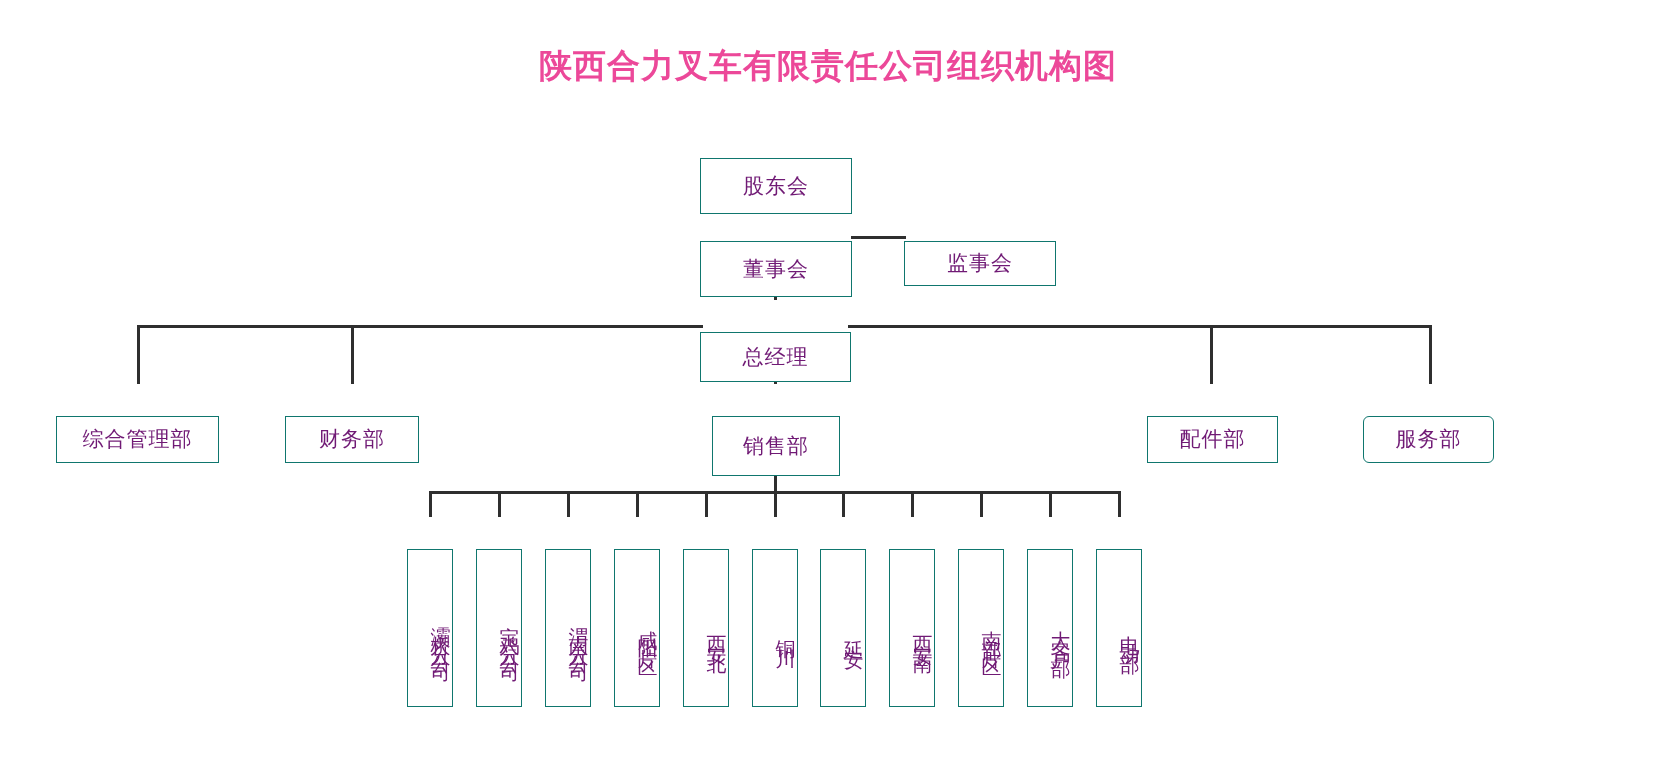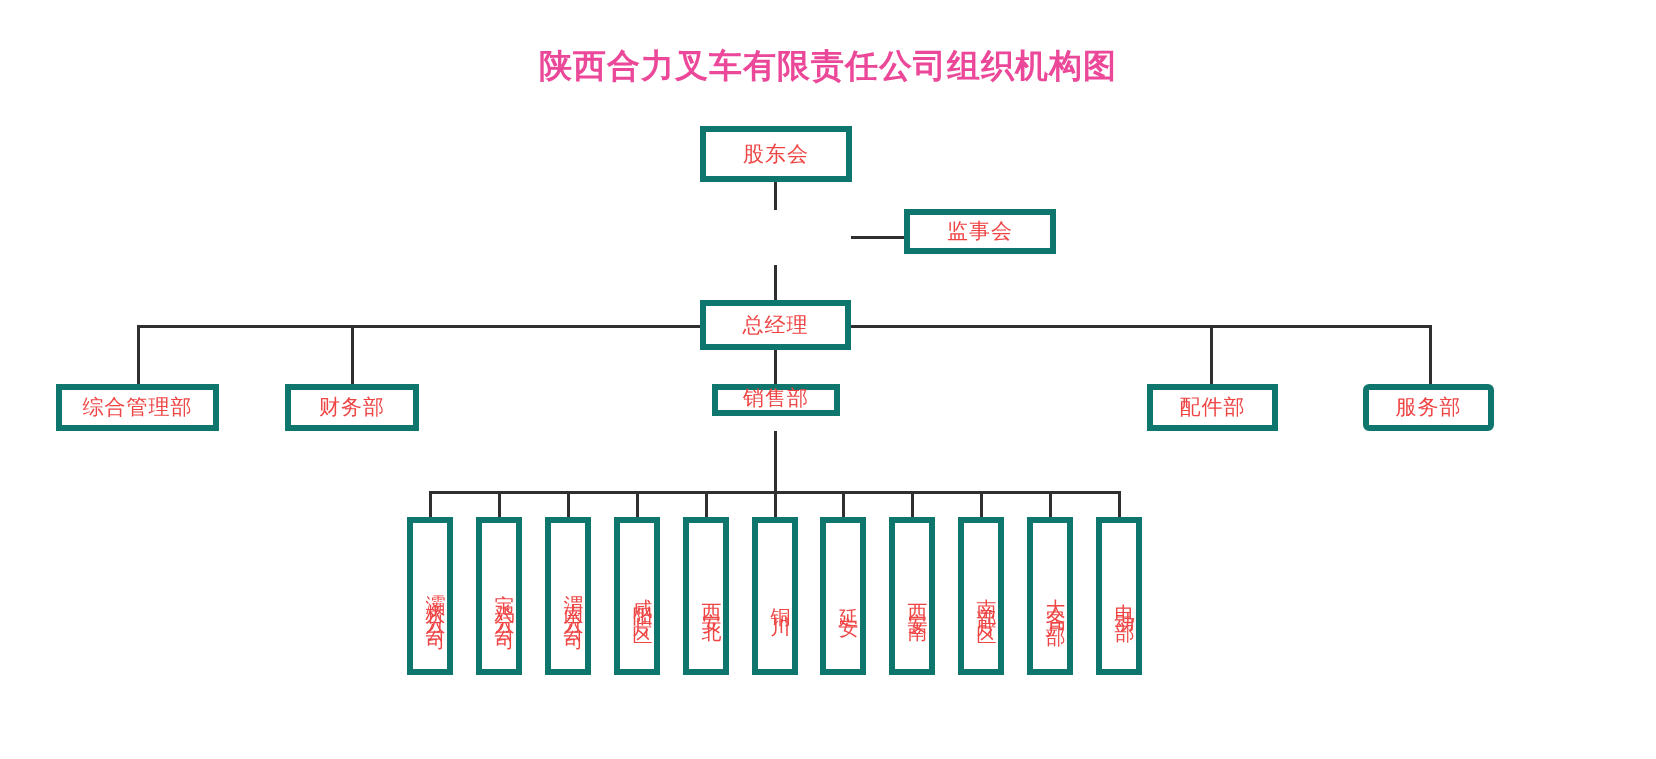--- a/index.html
+++ b/index.html
@@ -31,30 +31,31 @@
     font-size: 33px;
     letter-spacing: 1px;
     color: #ec4899;
     white-space: nowrap;
   }
 
   
   .node {
     position: absolute;
     box-sizing: border-box;
-    border: 6px solid #0f766e;
+    border: 1px solid #0f766e;
     background: #ffffff;
     display: flex;
     align-items: center;
     justify-content: center;
     font-size: 21px;
-    color: #ef4444;
+    color: #701a75;
     line-height: 1.15;
     z-index: 3;
     letter-spacing: 1px;
+    margin-top: 32px;
   }
   .node.vert {
     font-size: 20px;
     writing-mode: vertical-rl;
     text-orientation: upright;
     letter-spacing: 9px;
     padding-top: 10px;
     align-items: flex-start;
     justify-content: center;
   }
@@ -103,35 +104,38 @@
   <div class="ln v" style="left:842px; top:491px; height:26px;"></div>
   <div class="ln v" style="left:911px; top:491px; height:26px;"></div>
   <div class="ln v" style="left:980px; top:491px; height:26px;"></div>
   <div class="ln v" style="left:1049px; top:491px; height:26px;"></div>
   <div class="ln v" style="left:1118px; top:491px; height:26px;"></div>
 
   <div class="node" style="left:700px; top:126px; width:152px; height:56px;">
     <span>股东会</span>
   </div>
 
+  <div class="node" style="left:700px; top:209px; width:152px; height:56px;">
+    <span>董事会</span>
+  </div>
   <div class="node" style="left:904px; top:209px; width:152px; height:45px;">
     <span>监事会</span>
   </div>
 
   <div class="node" style="left:700px; top:300px; width:151px; height:50px;">
     <span>总经理</span>
   </div>
 
   <div class="node" style="left:56px; top:384px; width:163px; height:47px;">
     <span>综合管理部</span>
   </div>
   <div class="node" style="left:285px; top:384px; width:134px; height:47px;">
     <span>财务部</span>
   </div>
-  <div class="node" style="left:712px; top:384px; width:128px; height:32px;align-items:flex-end;">
+  <div class="node" style="left:712px; top:384px; width:128px; height:60px;">
     <span>销售部</span>
   </div>
   <div class="node" style="left:1147px; top:384px; width:131px; height:47px;">
     <span>配件部</span>
   </div>
   <div class="node" style="left:1363px; top:384px; width:131px; height:47px;border-radius:6px;">
     <span>服务部</span>
   </div>
 
   <div class="node vert" style="left:407px; top:517px; width:46px; height:158px;">

